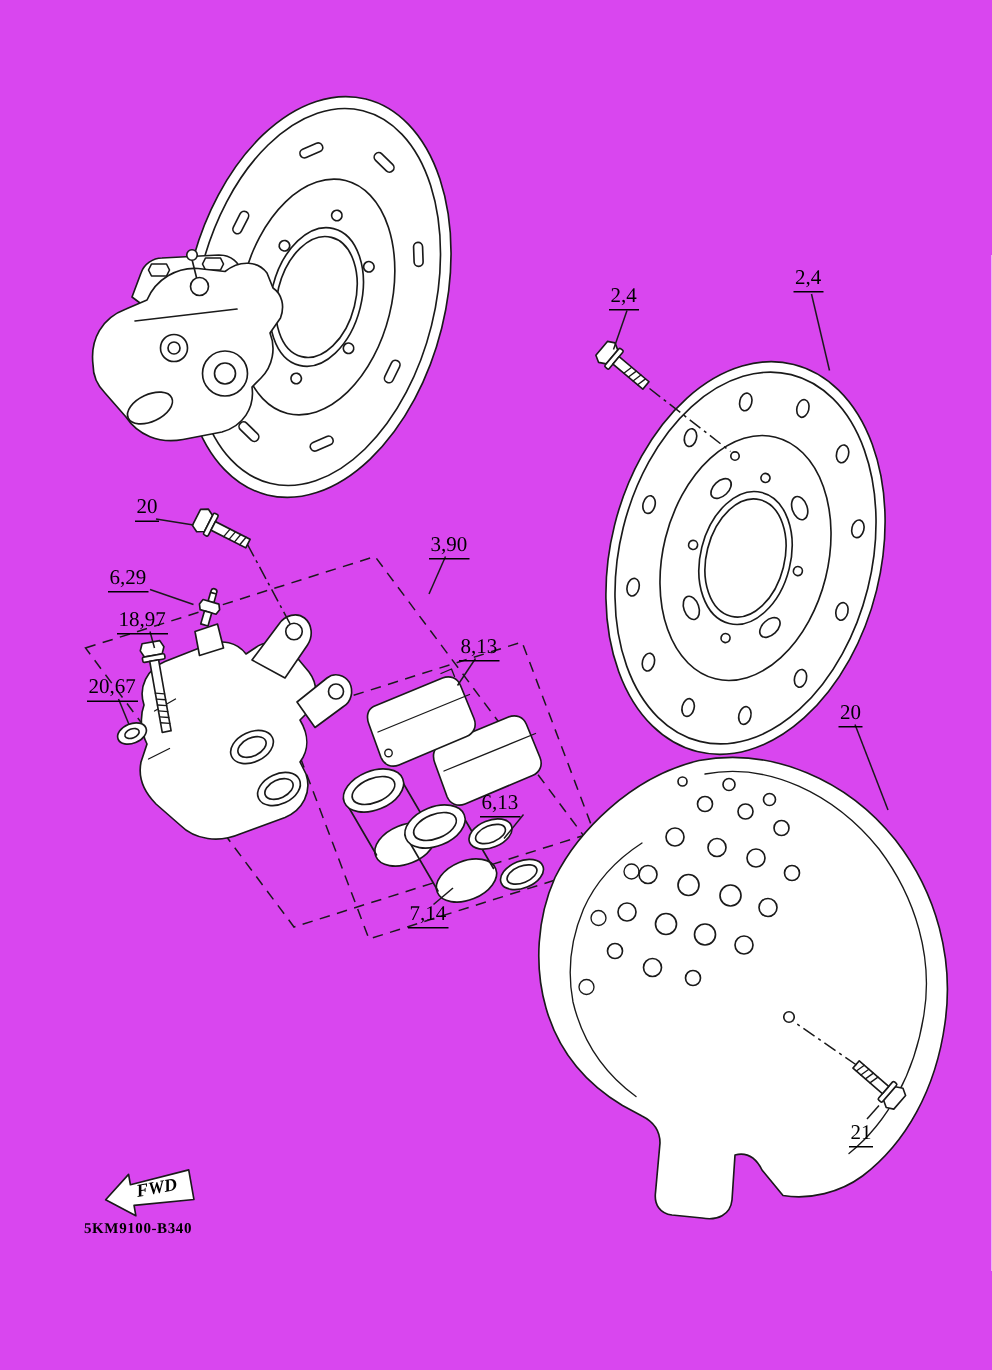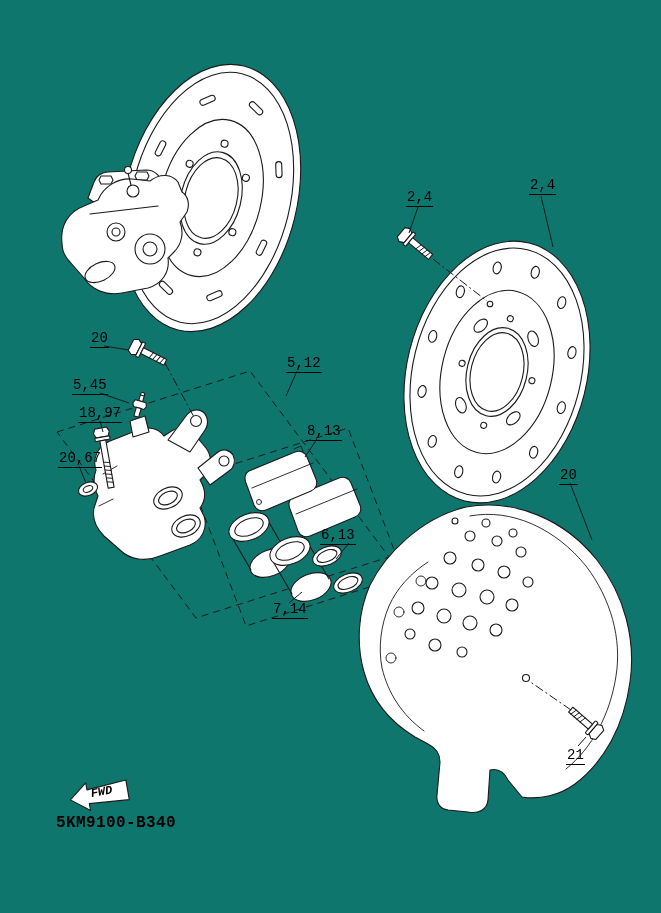--- a/index.html
+++ b/index.html
@@ -1,27 +1,27 @@
 <!DOCTYPE html>
 <html><head>
 <meta charset="utf-8">
 <style>
   html,body{margin:0;padding:0;background:#fff;}
-  #stage{position:relative;width:661px;height:913px;background:#0f766e;overflow:hidden;
-         font-family:Liberation Mono, monospace;}
+  #stage{position:relative;width:661px;height:913px;background:#d946ef;overflow:hidden;
+         font-family:Liberation Serif, serif;}
   #art{position:absolute;left:0;top:0;}
   .fw{fill:#fff;stroke:#1a1a1a;stroke-width:1.1;stroke-linejoin:round;stroke-linecap:round}
   .ln{fill:none;stroke:#1a1a1a;stroke-width:1.1;stroke-linejoin:round;stroke-linecap:round}
   .thin{stroke-width:.9}
   .dash{fill:none;stroke:#1a1a1a;stroke-width:1;stroke-dasharray:7 5}
   .ddot{fill:none;stroke:#1a1a1a;stroke-width:1;stroke-dasharray:9 3 2 3}
   .ldr{fill:none;stroke:#1a1a1a;stroke-width:1}
   .callout{position:absolute;font-size:14px;line-height:1.1;color:#000;
            border-bottom:1.2px solid #000;padding:0 1px 1px;white-space:nowrap;}
-  .code{position:absolute;left:56px;top:814px;font-size:16px;font-weight:bold;
+  .code{position:absolute;left:56px;top:814px;font-size:10px;font-weight:bold;
         letter-spacing:.4px;color:#000;}
   .fwd-text{position:absolute;left:91px;top:787px;font-size:12px;font-style:italic;
             font-weight:bold;color:#000;transform:rotate(-10deg);transform-origin:left center;}
 </style>
 </head>
 <body>
 
 <div id="stage">
 
 <svg id="art" width="661" height="913" viewBox="0 0 661 913">
@@ -219,24 +219,24 @@
   </g>
 
   <g transform="rotate(-10 98 795)">
     <polygon class="fw" points="70,795 88,781 88,788 128,785 128,805 88,802 88,809"></polygon>
   </g>
 </svg>
 
 <span class="callout" style="left:406px;top:190px">2,4</span>
 <span class="callout" style="left:529px;top:178px">2,4</span>
 <span class="callout" style="left:90px;top:331px">20</span>
-<span class="callout" style="left:72px;top:378px">5,45</span>
+<span class="callout" style="left:72px;top:378px">6,29</span>
 <span class="callout" style="left:78px;top:406px">18,97</span>
 <span class="callout" style="left:58px;top:451px">20,67</span>
-<span class="callout" style="left:286px;top:356px">5,12</span>
+<span class="callout" style="left:286px;top:356px">3,90</span>
 <span class="callout" style="left:306px;top:424px">8,13</span>
 <span class="callout" style="left:320px;top:528px">6,13</span>
 <span class="callout" style="left:272px;top:602px">7,14</span>
 <span class="callout" style="left:559px;top:468px">20</span>
 <span class="callout" style="left:566px;top:748px">21</span>
 
 <span class="fwd-text">FWD</span>
 <span class="code">5KM9100-B340</span>
 
 </div>

